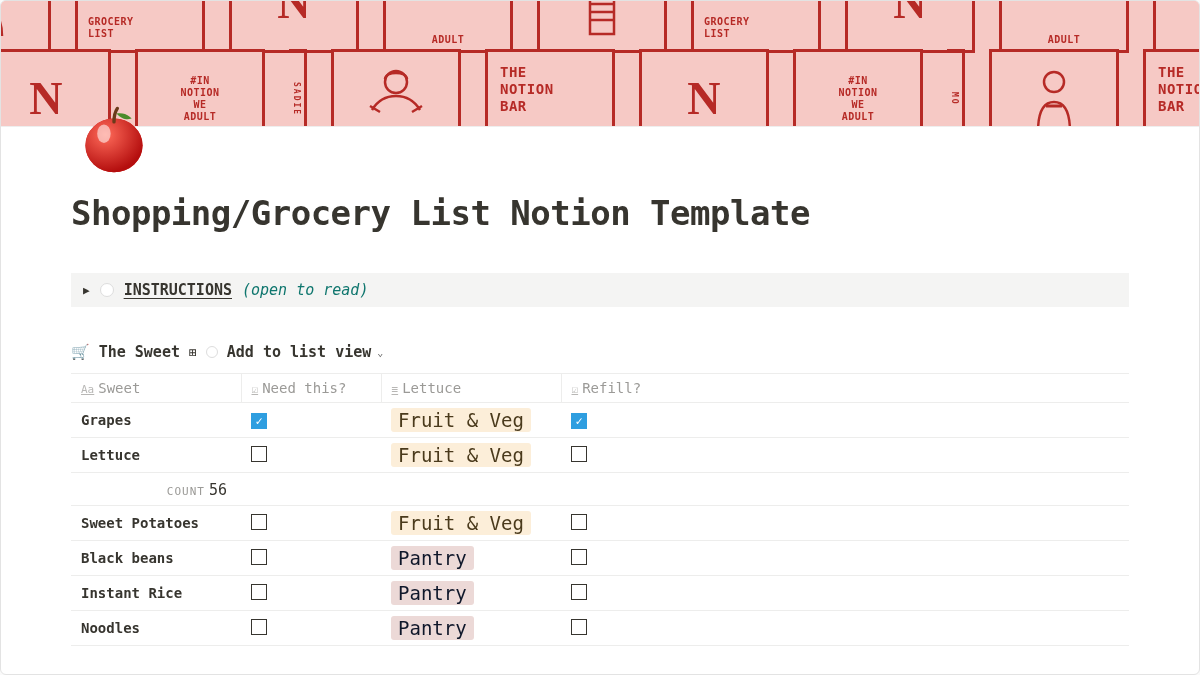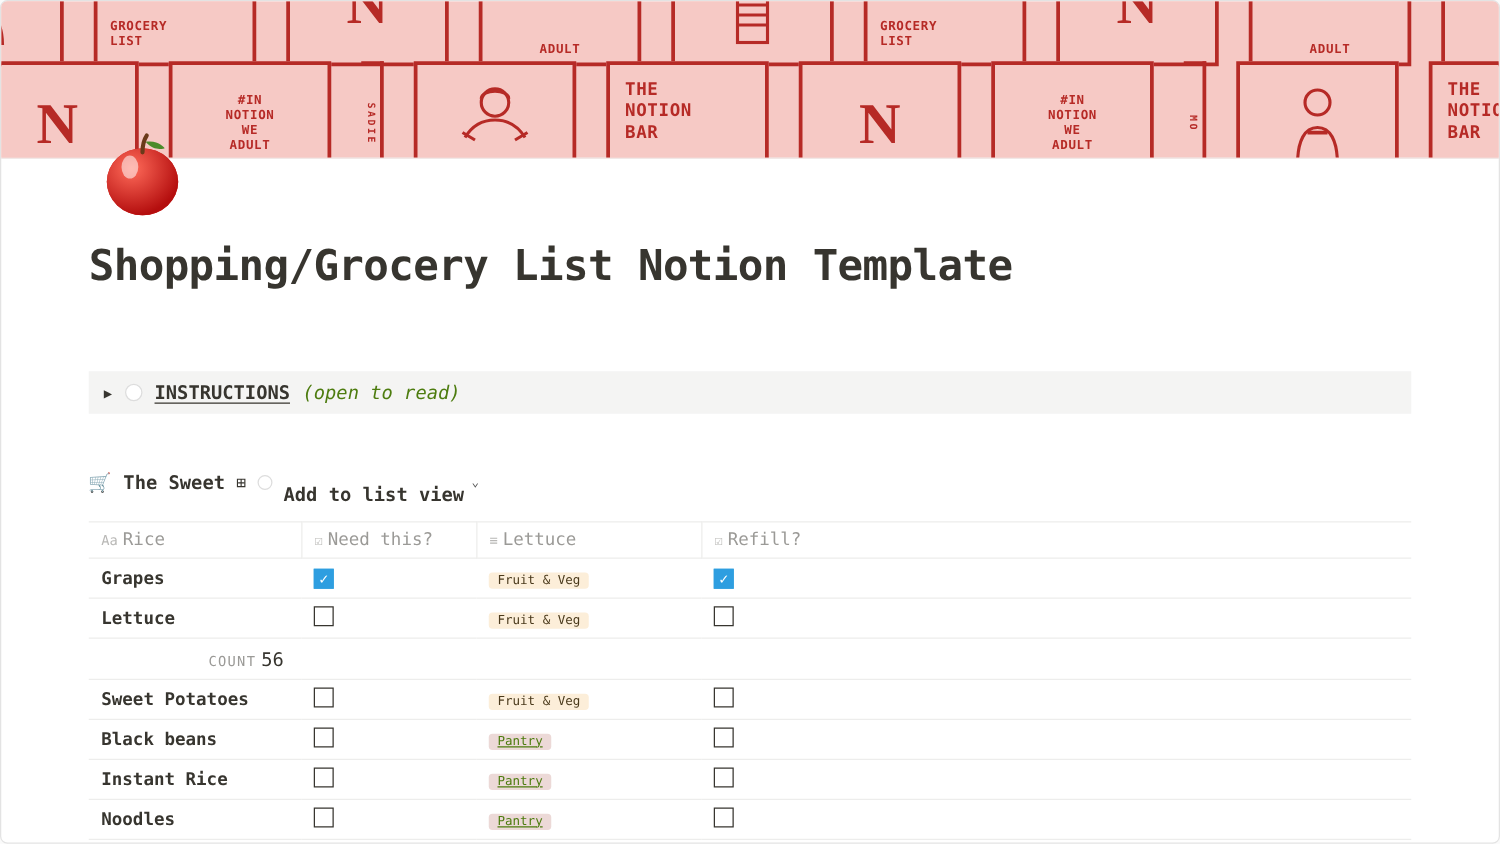--- a/index.html
+++ b/index.html
@@ -65,56 +65,56 @@
   }
 
   
   .content {
     padding: 66px 70px 0 70px;
   }
   h1 {
     font-size: 34px;
     font-weight: 800;
     letter-spacing: -0.5px;
-    margin-bottom: 64px;
+    margin-bottom: 40px;
   }
 
   
   .callout {
     background: #f4f4f3;
     padding: 8px 12px;
     display: flex;
     align-items: center;
     gap: 10px;
     font-size: 15px;
     margin-bottom: 36px;
   }
   .callout .tri { font-size: 11px; color: #37352f; }
   .callout .dot {
     width: 14px; height: 14px; border-radius: 50%;
     background: #fff; border: 1px solid #ddd; display: inline-block;
   }
   .callout .label {
     font-weight: 800; text-decoration: underline; text-underline-offset: 3px;
   }
-  .callout .hint { font-style: italic; color: #4d7c0f; }
+  .callout .hint { font-style: italic; color: #0f766e; }
 
   
   .db-header {
     display: flex; align-items: center; gap: 9px;
     font-size: 15px; margin-bottom: 12px;
   }
   .db-header .cart { filter: grayscale(0.3); }
   .db-header .title { font-weight: 800; }
   .db-header .view-icon { font-size: 13px; color: #37352f; }
   .db-header .light {
     width: 12px; height: 12px; border-radius: 50%;
     background: #fff; border: 1px solid #ddd; display:inline-block;
   }
-  .db-header .view-name { font-weight: 700; margin-top: 20px; }
+  .db-header .view-name { font-weight: 700; }
   .db-header .chev { font-size: 10px; color: #555; margin-left: -3px;}
 
   
   table {
     width: 100%;
     border-collapse: collapse;
     font-size: 14px;
     table-layout: fixed;
   }
   col.c-item { width: 170px; }
@@ -125,21 +125,21 @@
   th {
     text-align: left;
     font-weight: 400;
     color: #9b9a97;
     padding: 6px 10px;
     border-top: 1px solid #ededec;
     border-bottom: 1px solid #ededec;
     border-right: 1px solid #ededec;
   }
   th:last-child { border-right: none; }
-  th .colicon { font-size: 11px; margin-right: 4px; opacity: .7; }
+  th .colicon { font-size: 11px; margin-right: 4px; opacity: .7; text-decoration: underline; }
 
   td {
     padding: 5px 10px;
     border-bottom: 1px solid #ededec;
     vertical-align: middle;
     height: 32px;
   }
   td.first { font-weight: 700; }
 
   .chk {
@@ -149,25 +149,25 @@
     background: #fff;
     font-size: 12px; color: #fff;
   }
   .chk.on { background: #2e9ee0; border-color: #2e9ee0; }
   .chk.on::after { content: "✓"; font-weight: 900; }
 
   .tag {
     display: inline-block;
     padding: 1px 7px;
     border-radius: 3px;
-    font-size: 10px;
+    font-size: 19px;
     font-weight: 500;
   }
   .tag.fruit  { background: #fceed9; color: #4a3a1c; }
-  .tag.pantry { background: #ecd9d7; color: #4d7c0f; text-decoration: underline; }
+  .tag.pantry { background: #ecd9d7; color: #0f172a; }
 
   tr.count-row td {
     border-bottom: 1px solid #ededec;
     color: #9b9a97;
     font-size: 11px;
     letter-spacing: 1px;
     padding-top: 8px;
     padding-bottom: 6px;
   }
   tr.count-row .num {
@@ -296,21 +296,21 @@
   <table>
     <colgroup>
       <col class="c-item">
         <col class="c-need">
         <col class="c-cat">
         <col class="c-ref">
     </colgroup>
     <thead>
       <tr>
         <th>
-          <span class="colicon">Aa</span><span>Rice</span>
+          <span class="colicon">Aa</span><span>Sweet</span>
         </th>
         <th>
           <span class="colicon">☑</span><span>Need this?</span>
         </th>
         <th>
           <span class="colicon">≡</span><span>Lettuce</span>
         </th>
         <th>
           <span class="colicon">☑</span><span>Refill?</span>
         </th>

